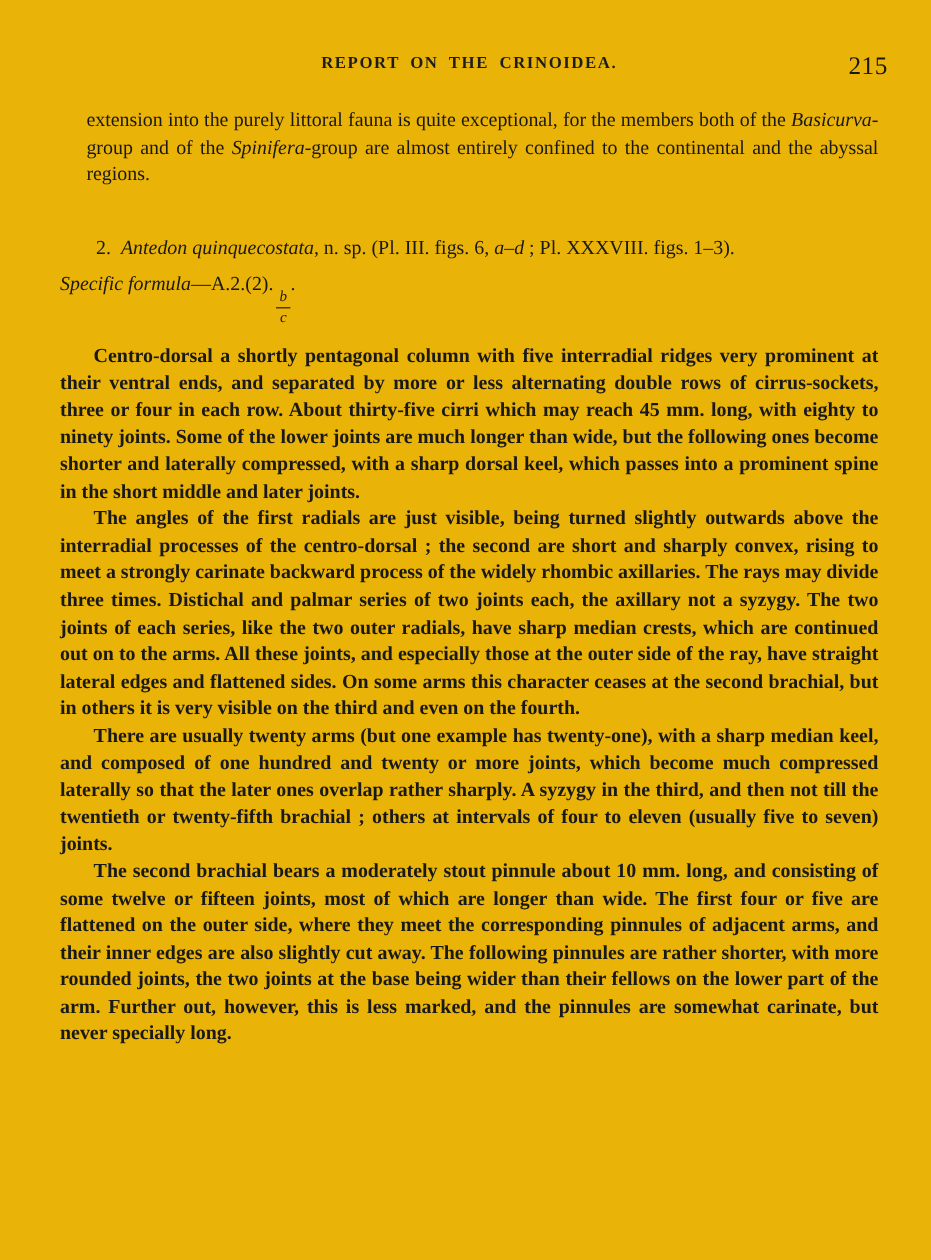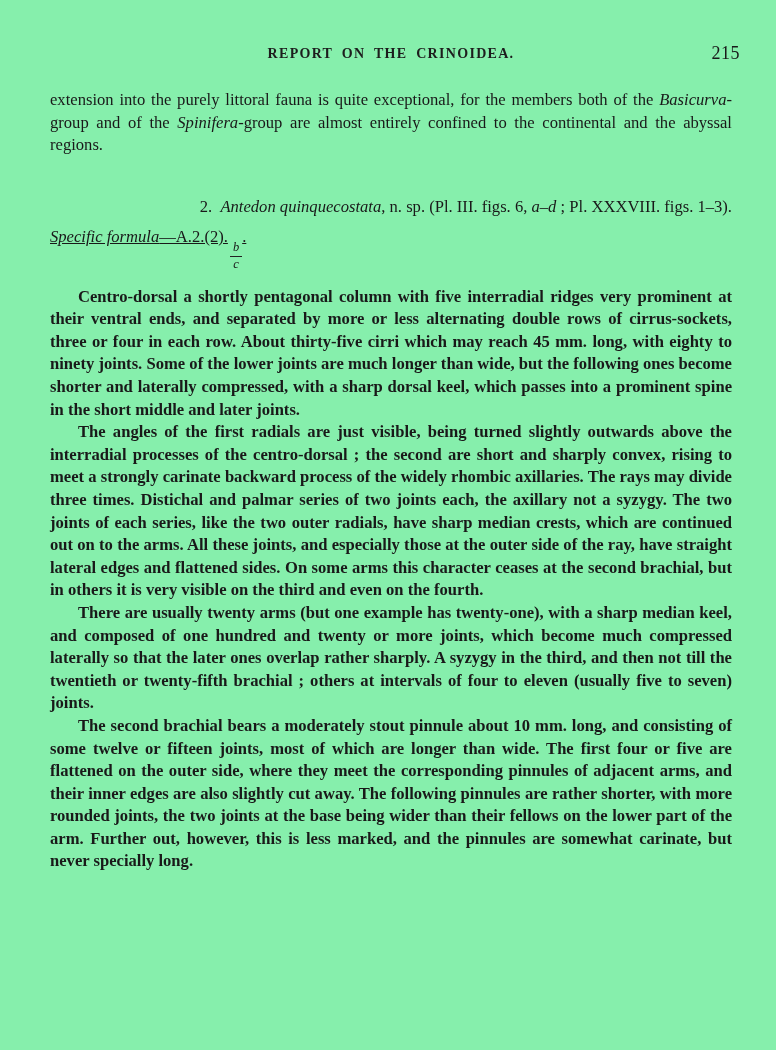--- a/index.html
+++ b/index.html
@@ -6,64 +6,63 @@
     margin: 0;
     padding: 0;
     background: #ffffff;
   }
   .page {
     position: relative;
     width: 776px;
     height: 1050px;
     box-sizing: border-box;
     padding: 46px 44px 0 50px;
-    background: #86efac;
+    background: #eab308;
     font-family: "Liberation Serif", "DejaVu Serif", serif;
     color: #191919;
     overflow: hidden;
   }
   .running-head {
     text-align: center;
     font-size: 14px;
     font-weight: bold;
     letter-spacing: 1.3px;
     word-spacing: 4px;
     color: #1d1d1d;
   }
   .page-number {
     position: absolute;
     top: 43px;
     right: 36px;
-    font-size: 18px;
+    font-size: 21px;
     letter-spacing: 0.5px;
     color: #191919;
   }
   .page-body {
     margin-top: 27px;
     font-size: 16.6px;
     line-height: 22.6px;
   }
   .para {
     margin: 0;
     text-align: justify;
   }
   .para em { font-style: italic; }
   .para.body { text-indent: 28px; font-weight: bold; }
-  .para.continuation { text-indent: 0; }
+  .para.continuation { text-indent: 0; margin-left: 22px; }
   .para.species-heading {
     margin-top: 39px;
     text-indent: 30px;
-    text-align: right;
+    text-align: left;
   }
   .para.formula {
     margin-top: 8px;
     margin-bottom: 15px;
     text-indent: 0;
     text-align: left;
-    text-decoration: underline;
   }
   .fraction {
     display: inline-flex;
     flex-direction: column;
     align-items: center;
     vertical-align: -9px;
     font-style: italic;
     font-size: 12.5px;
     line-height: 1.05;
     margin-left: 2px;

